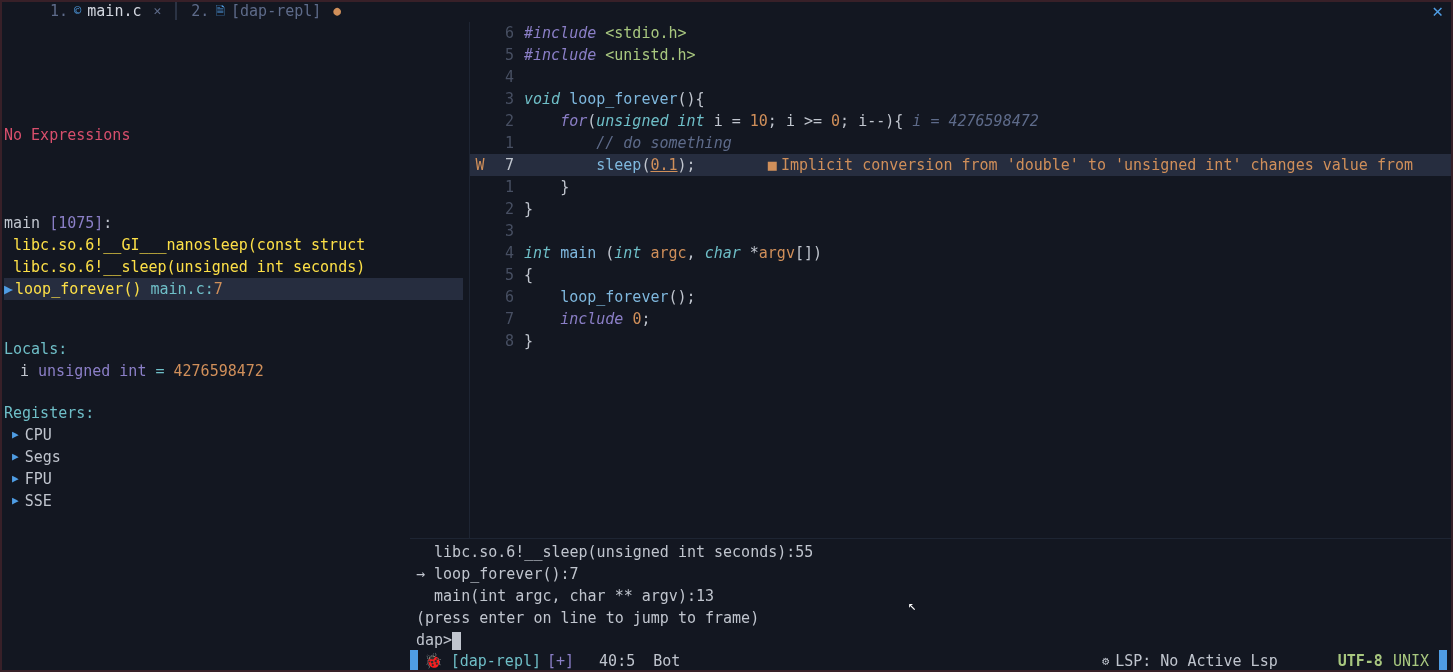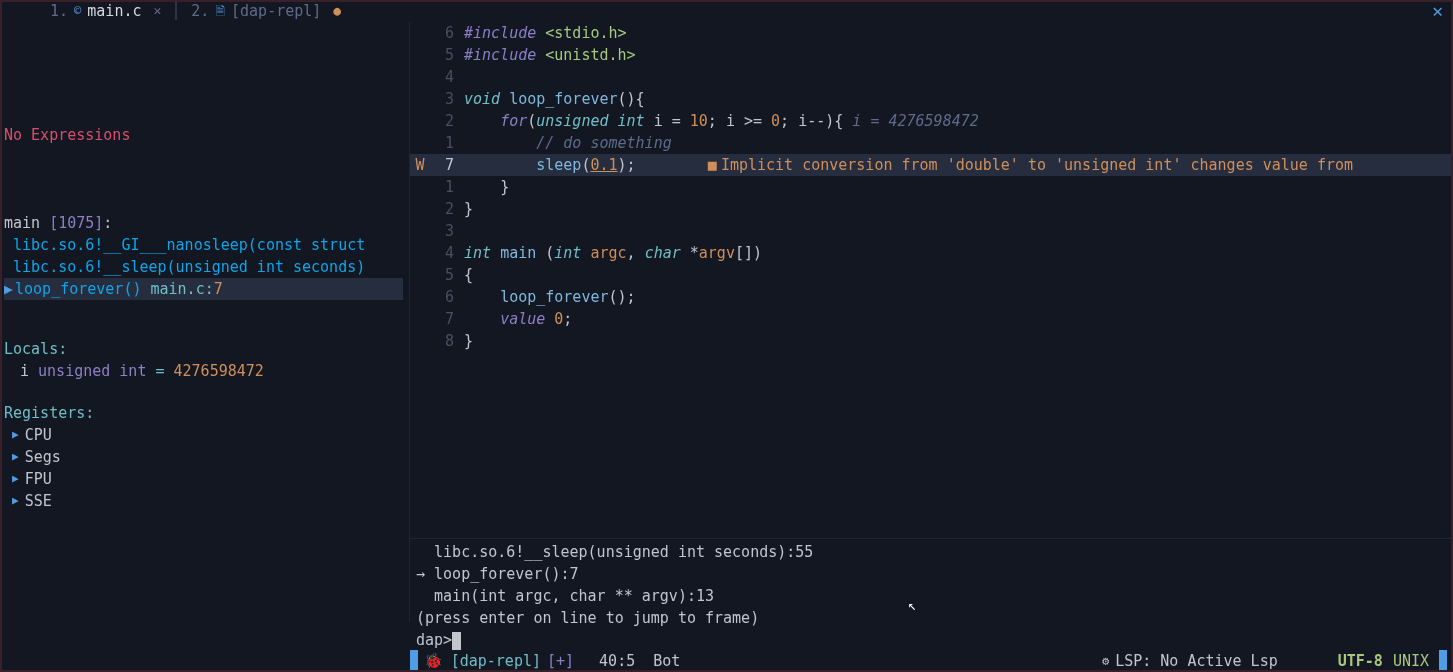--- a/index.html
+++ b/index.html
@@ -38,32 +38,32 @@
     right: 10px; top: 0px;
     color: #4f9de4;
     font-size: 18px;
     cursor: pointer;
   }
   .main {
     display: flex;
     height: 600px;
   }
   .sidebar {
-    width: 410px;
+    width: 470px;
     border-right: 1px solid #1e2533;
     overflow: hidden;
     padding-top: 10px;
   }
   .sb-section { padding: 4px 6px 16px 4px; }
   .sb-title-watches { color: #d84f6c; }
   .sb-thread-head .tname { color: #c0c5ce; }
   .sb-thread-head .tid { color: #8b7fc7; }
   .frame-line { white-space: nowrap; overflow:hidden; }
   .frame-line .chev { color: #4f9de4; margin-right: 2px;}
-  .frame-line .fn { color: #0ea5e9; }
+  .frame-line .fn { color: #fde047; }
   .frame-line .loc { color: #6fbfc8; }
   .frame-line .ln { color: #d08f5a; }
   .frame-current { background: #262d3f; }
   .locals-title { color: #6fbfc8; }
   .locals-var .vn { color: #c0c5ce; margin-left:16px;}
   .locals-var .vt { color: #8b7fc7; }
   .locals-var .eq { color: #6fbfc8; }
   .locals-var .vv { color: #d08f5a; }
   .reg-title { color: #6fbfc8; }
   .reg-item { display:flex; align-items:center; gap:6px; margin-left:8px;}
@@ -249,21 +249,21 @@
           <div class="code-col"><span class="punct">{</span></div>
         </div>
         <div class="editor-line">
           <div class="sign-col"></div>
           <div class="lnum-col">6</div>
           <div class="code-col">    <span class="fn-name">loop_forever</span><span class="punct">();</span></div>
         </div>
         <div class="editor-line">
           <div class="sign-col"></div>
           <div class="lnum-col">7</div>
-          <div class="code-col">    <span class="kw">value</span> <span class="num">0</span><span class="punct">;</span></div>
+          <div class="code-col">    <span class="kw">include</span> <span class="num">0</span><span class="punct">;</span></div>
         </div>
         <div class="editor-line">
           <div class="sign-col"></div>
           <div class="lnum-col">8</div>
           <div class="code-col"><span class="punct">}</span></div>
         </div>
       </div>
   </div>
 </div>
 

